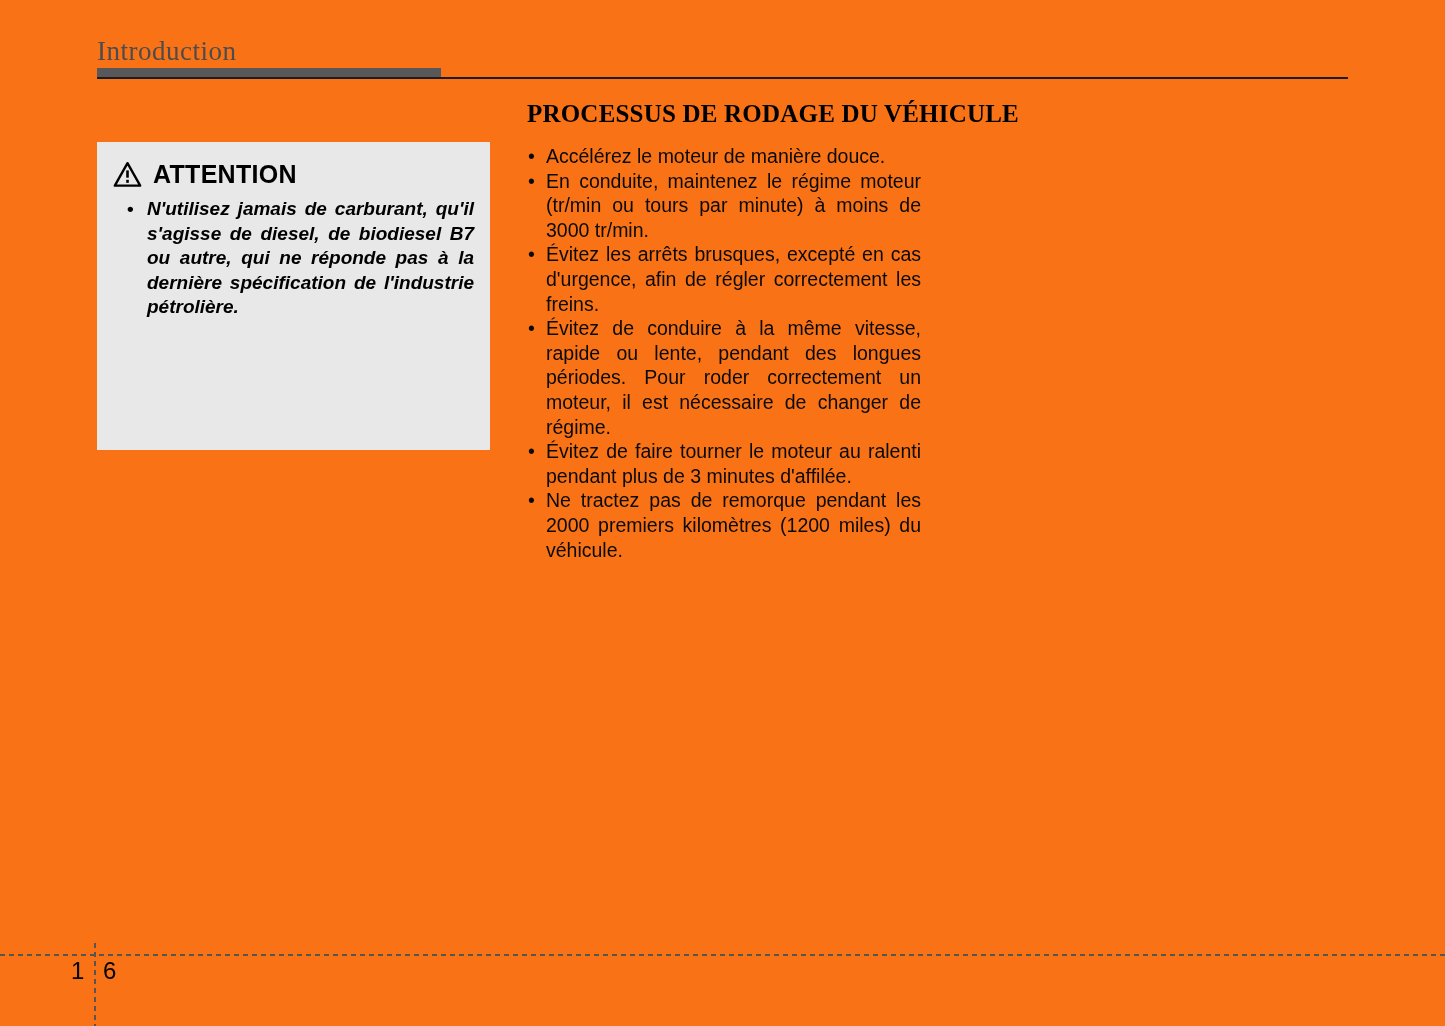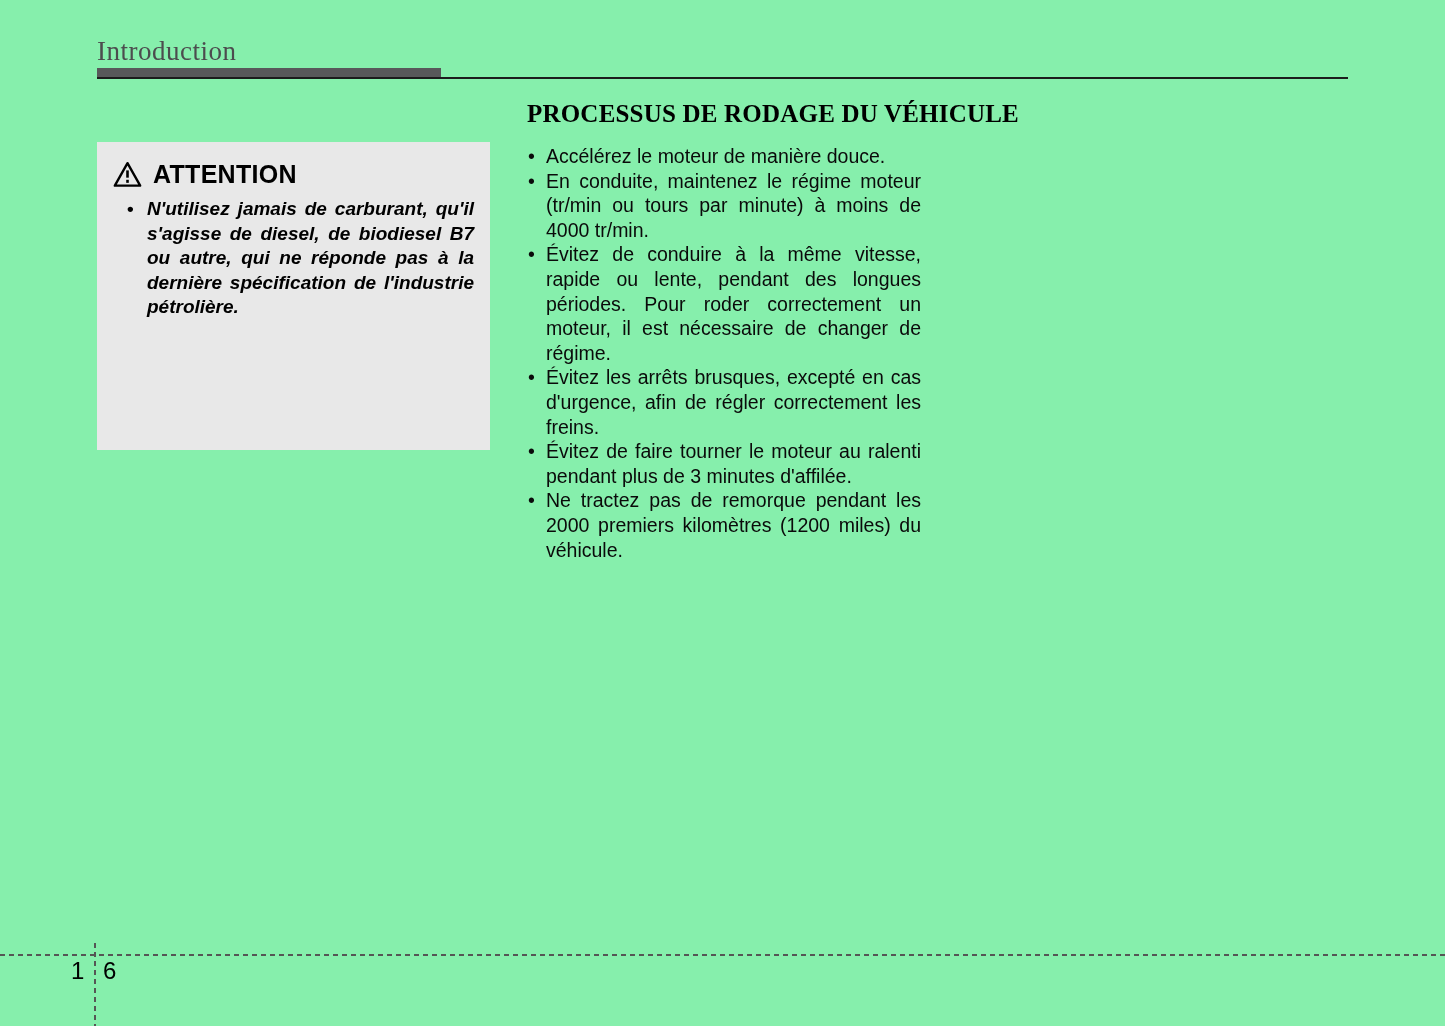--- a/index.html
+++ b/index.html
@@ -1,19 +1,19 @@
 <!DOCTYPE html>
 <html><head>
 <meta charset="utf-8">
 <style>
   html, body { margin:0; padding:0; background:#ffffff; }
   .page {
     position:relative;
     width:1445px; height:1026px;
-    background:#86efac;
+    background:#f97316;
     font-family:"Liberation Sans", sans-serif;
     color:#111111;
     overflow:hidden;
   }
 
   
   .doc-title {
     position:absolute; left:97px; top:36px; margin:0;
     font-family:"Liberation Serif", serif;
     font-size:27px; font-weight:400;
@@ -117,23 +117,23 @@
     </div>
     <ul class="attention-list">
       <li>N'utilisez jamais de carburant, qu'il s'agisse de diesel, de biodiesel B7 ou autre, qui ne réponde pas à la dernière spécification de l'industrie pétrolière.</li>
     </ul>
   </aside>
 
   <h2 class="section-heading">PROCESSUS DE RODAGE DU VÉHICULE</h2>
   <section class="main-col">
     <ul class="body-list">
       <li>Accélérez le moteur de manière douce.</li>
-      <li>En conduite, maintenez le régime moteur (tr/min ou tours par minute) à moins de 4000 tr/min.</li>
+      <li>En conduite, maintenez le régime moteur (tr/min ou tours par minute) à moins de 3000 tr/min.</li>
+      <li>Évitez les arrêts brusques, excepté en cas d'urgence, afin de régler correctement les freins.</li>
       <li>Évitez de conduire à la même vitesse, rapide ou lente, pendant des longues périodes. Pour roder correctement un moteur, il est nécessaire de changer de régime.</li>
-      <li>Évitez les arrêts brusques, excepté en cas d'urgence, afin de régler correctement les freins.</li>
       <li>Évitez de faire tourner le moteur au ralenti pendant plus de 3 minutes d'affilée.</li>
       <li>Ne tractez pas de remorque pendant les 2000 premiers kilomètres (1200 miles) du véhicule.</li>
     </ul>
   </section>
 
   <div class="footer-dash-h"></div>
   <div class="footer-dash-v"></div>
   <span class="chapter-number">1</span>
   <span class="page-number">6</span>
 

